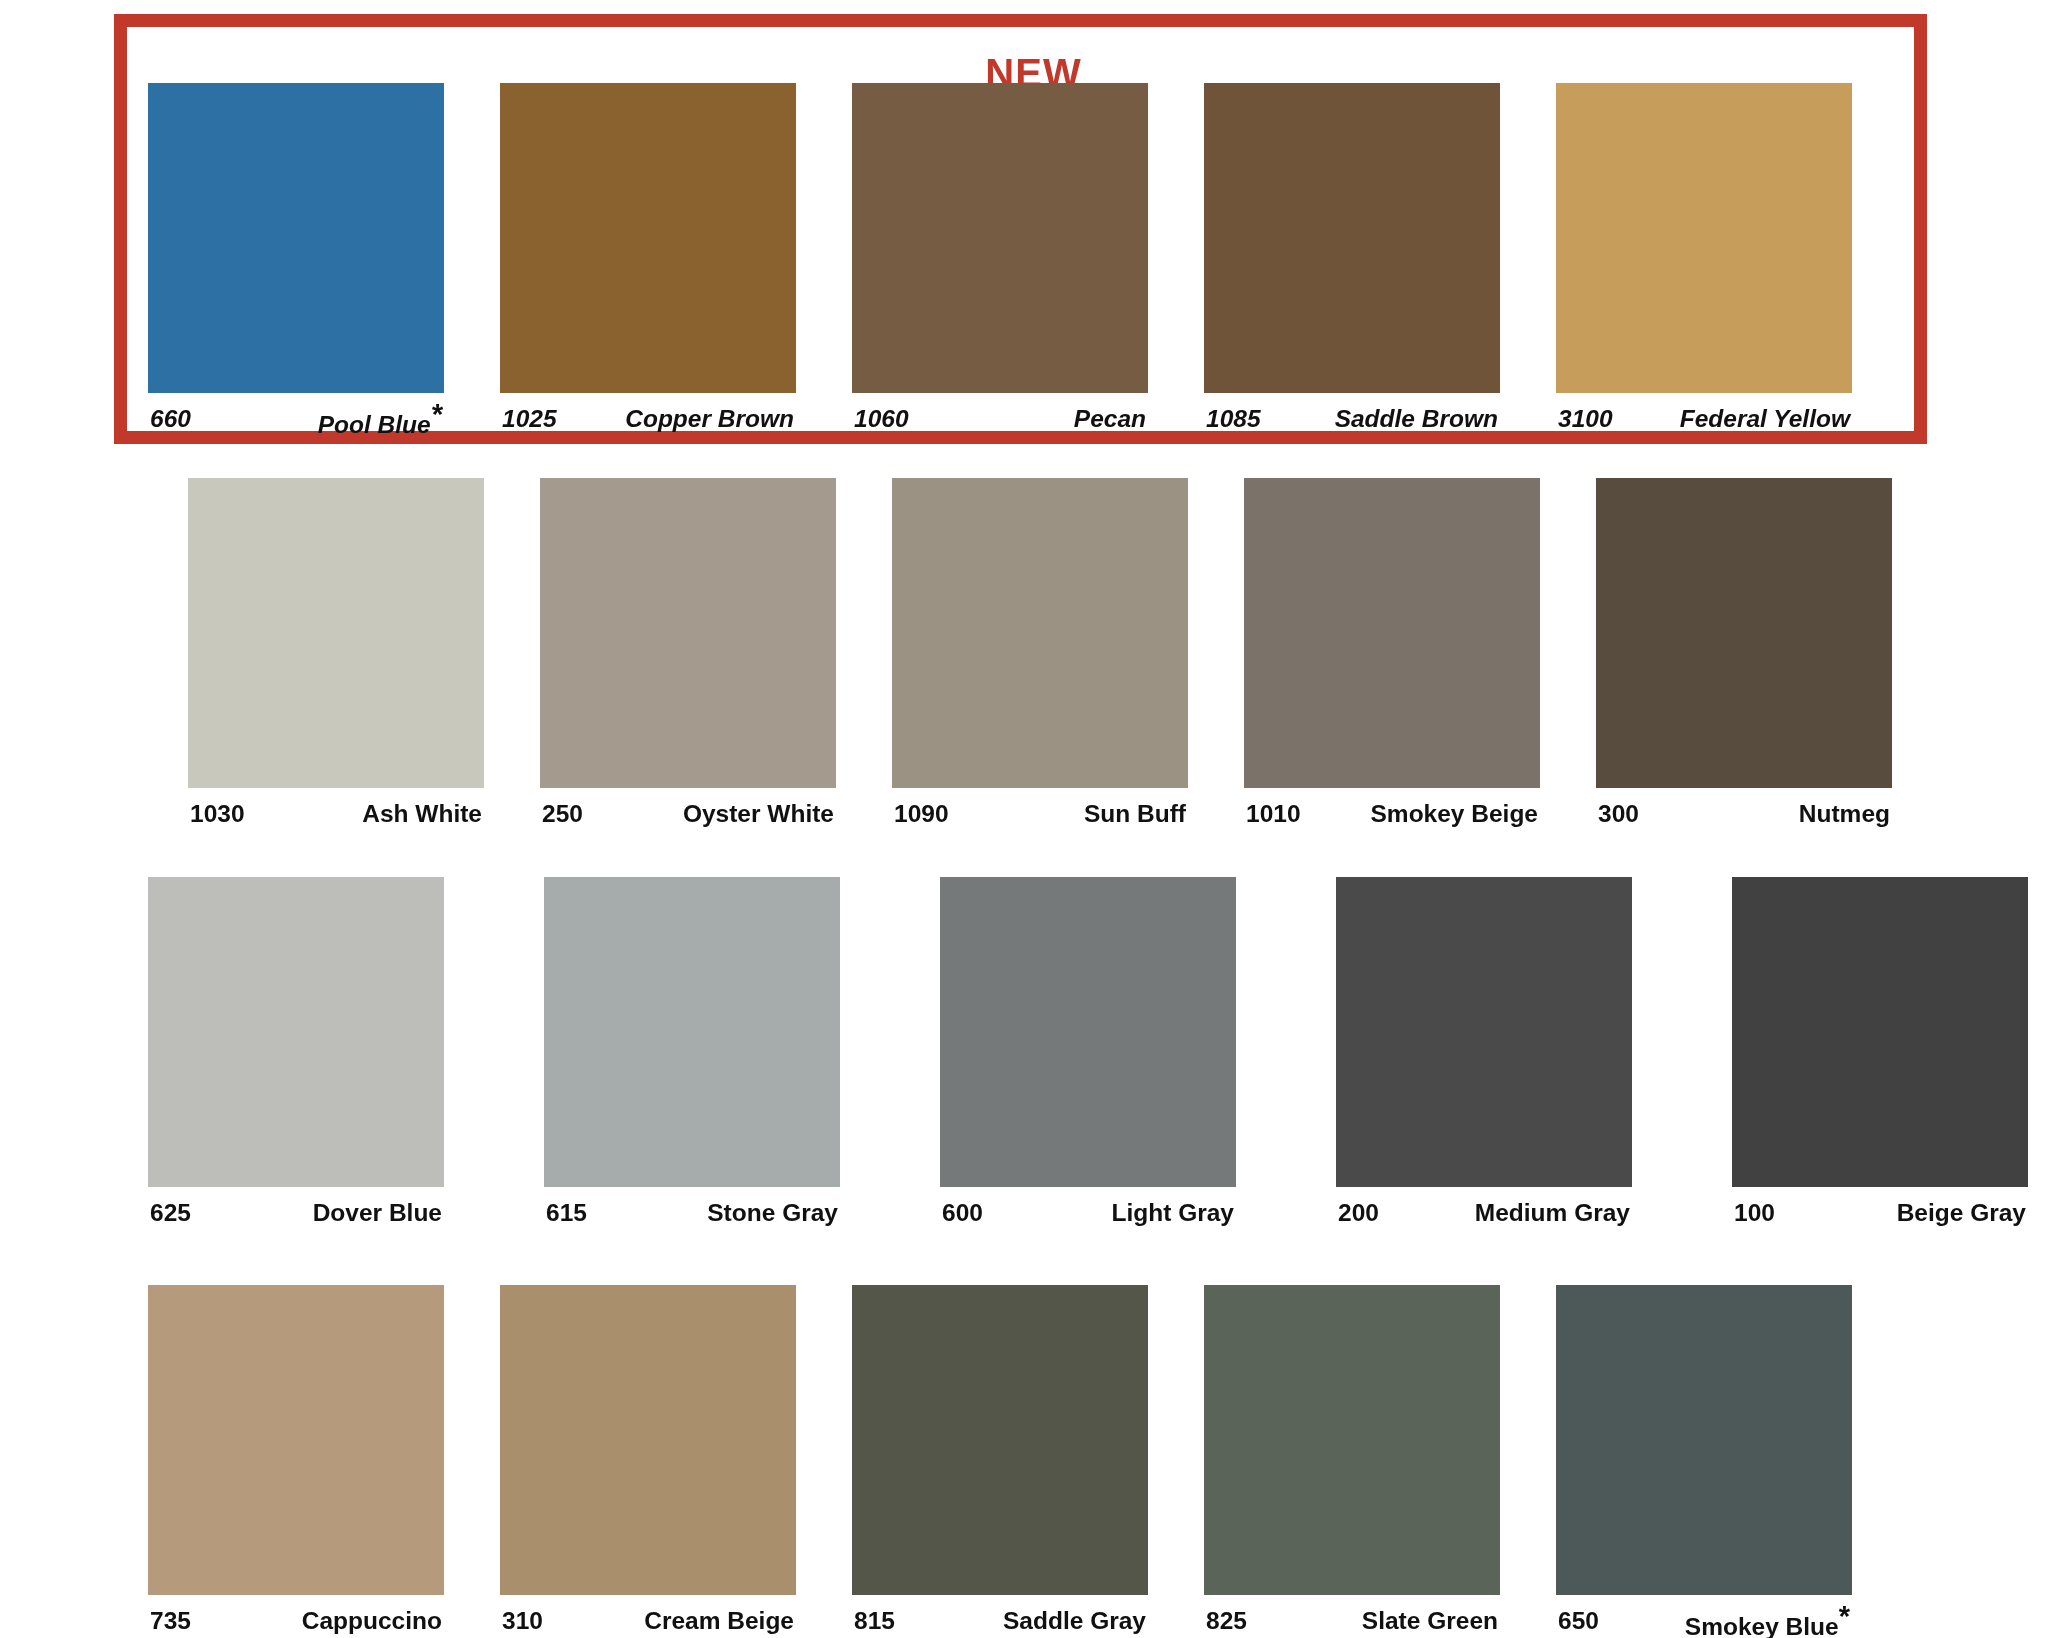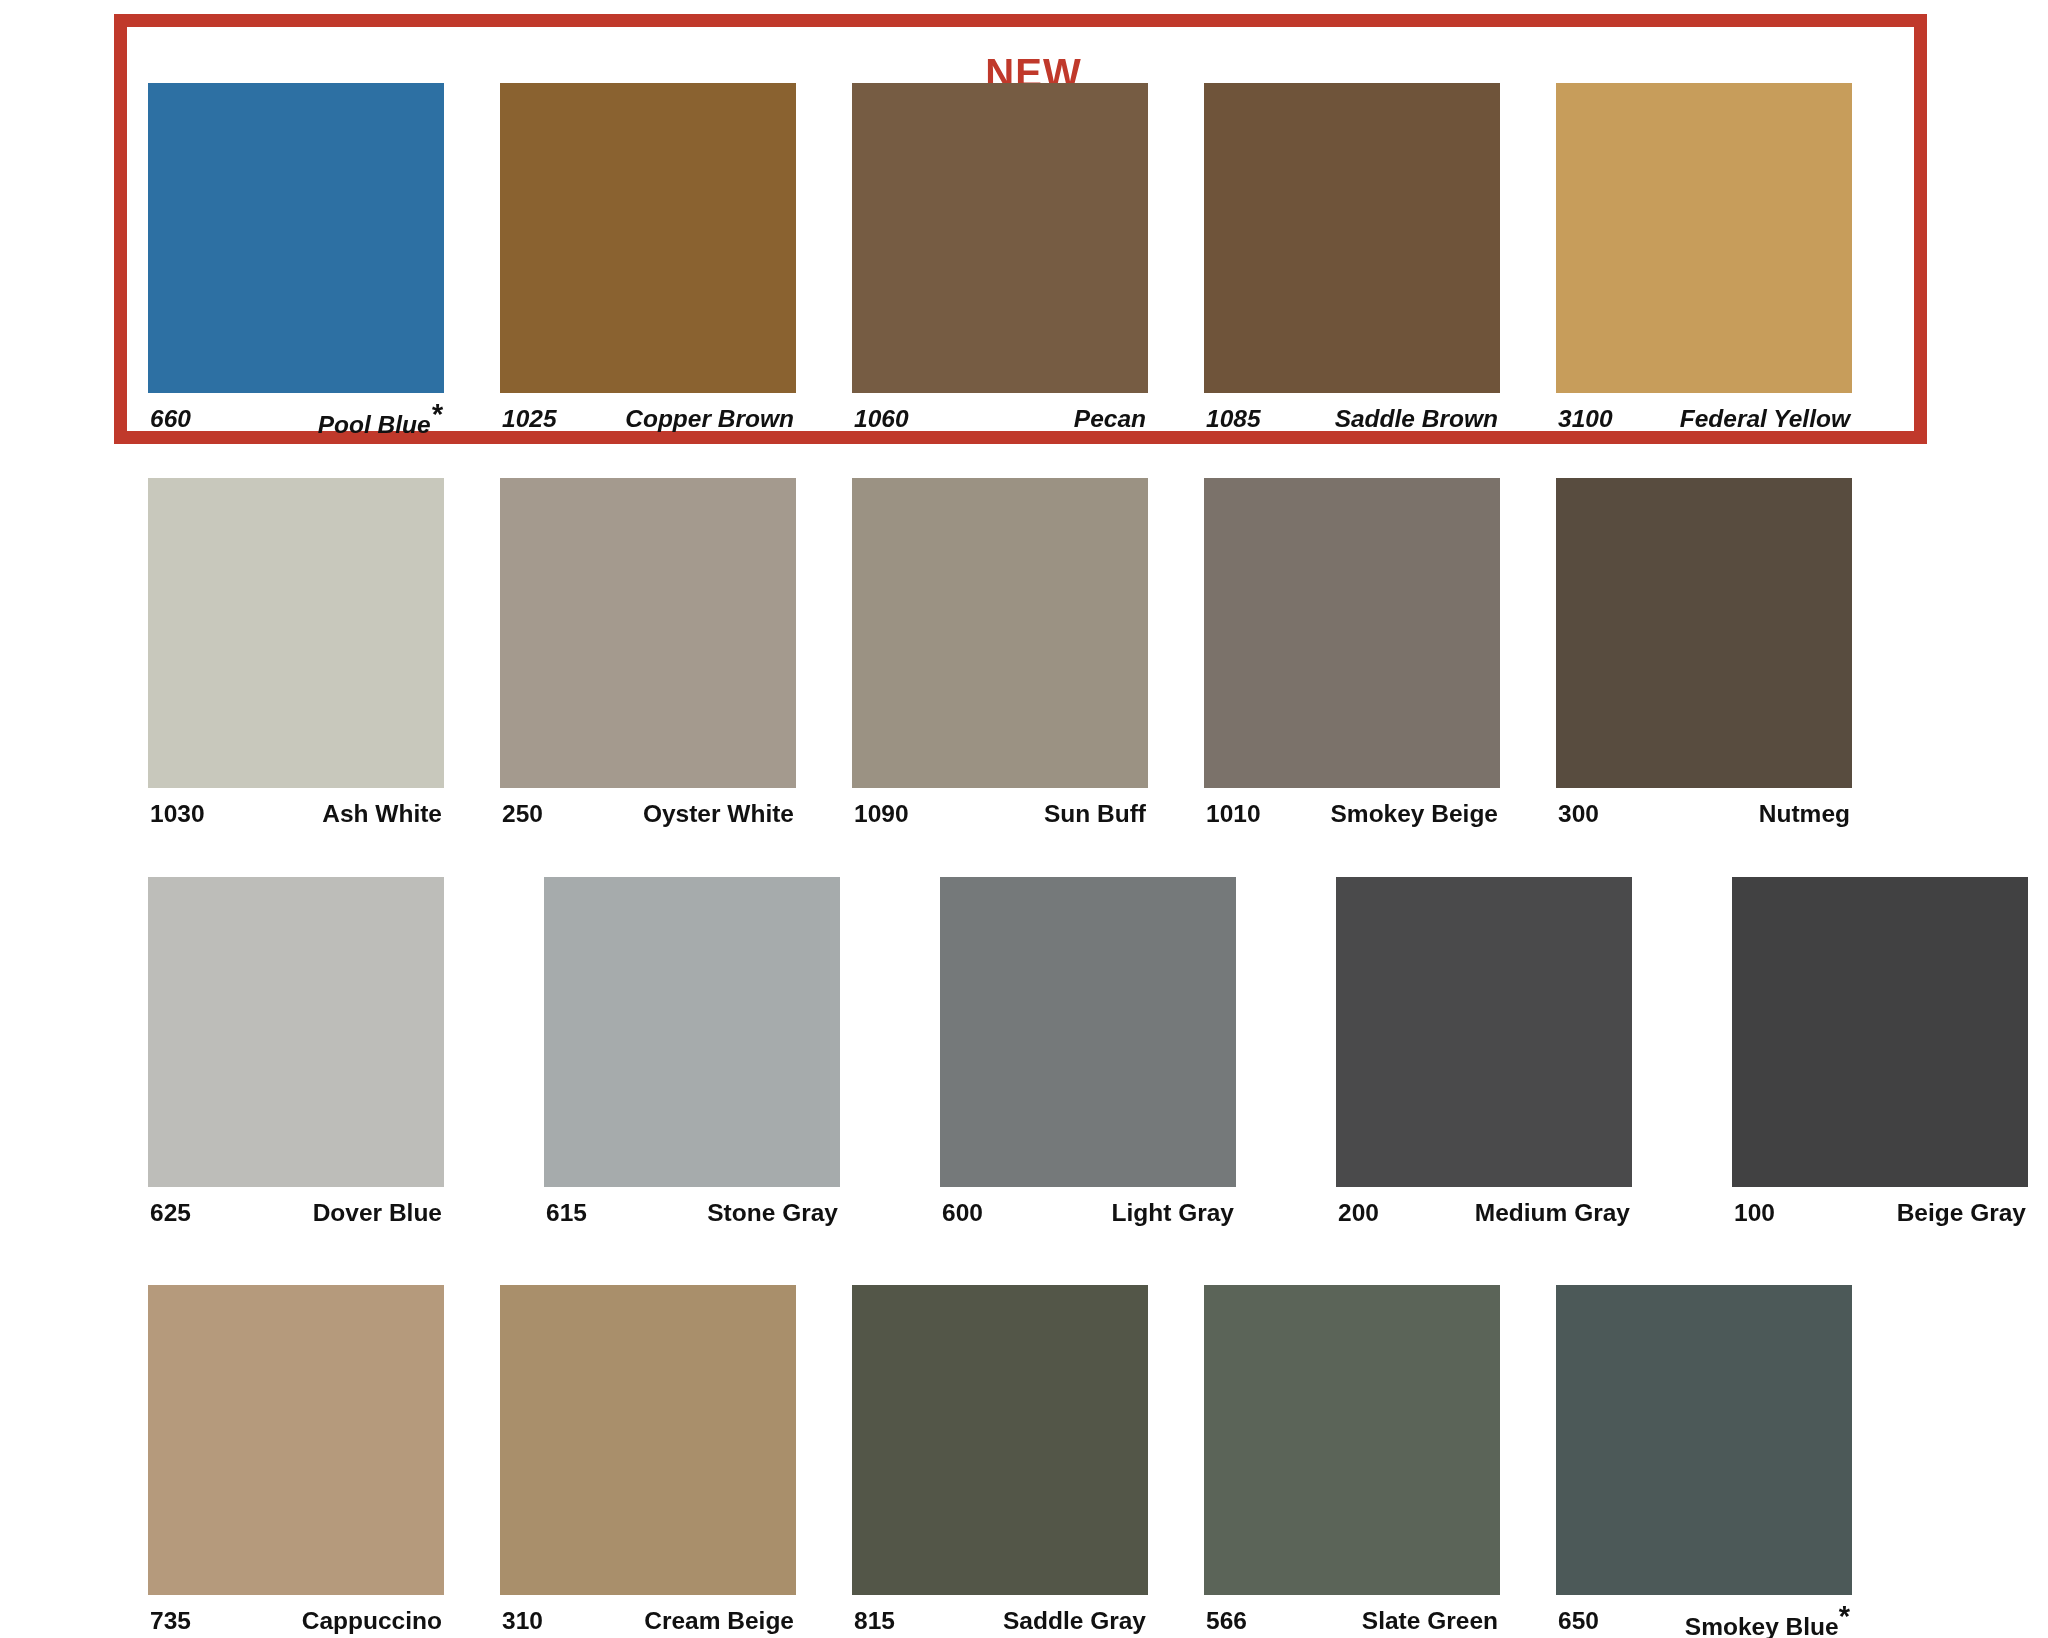--- a/index.html
+++ b/index.html
@@ -77,21 +77,21 @@
   .swatch-name { position: relative; padding-right: 2px; }
   .swatch-star {
     font-size: 29px;
     line-height: 0.6;
     vertical-align: super;
     font-weight: bold;
   }
 
   
   #row-0 { top: 83px; font-style: italic; }
-  #row-1 { top: 478px; }
+  #row-1 { top: 478px; justify-content: flex-end; }
   #row-2 { top: 877px; gap: 44px; }
   #row-3 { top: 1285px; }
 </style>
 </head>
 <body>
 
 <div id="page">
 
   <div id="new-box">
     <div id="new-badge">NEW</div>
@@ -226,21 +226,21 @@
       <div class="swatch-cell">
         <div class="swatch-chip" title="French Gray" style="background: rgb(83, 86, 72);"></div>
         <div class="swatch-caption">
           <span class="swatch-code">815</span>
           <span class="swatch-name"><span>Saddle Gray</span></span>
         </div>
       </div>
       <div class="swatch-cell">
         <div class="swatch-chip" title="Slate Green" style="background: rgb(91, 100, 88);"></div>
         <div class="swatch-caption">
-          <span class="swatch-code">566</span>
+          <span class="swatch-code">825</span>
           <span class="swatch-name"><span>Slate Green</span></span>
         </div>
       </div>
       <div class="swatch-cell">
         <div class="swatch-chip" title="Smokey Blue" style="background: rgb(76, 89, 88);"></div>
         <div class="swatch-caption">
           <span class="swatch-code">650</span>
           <span class="swatch-name"><span>Smokey Blue</span><span class="swatch-star">*</span></span>
         </div>
       </div>

